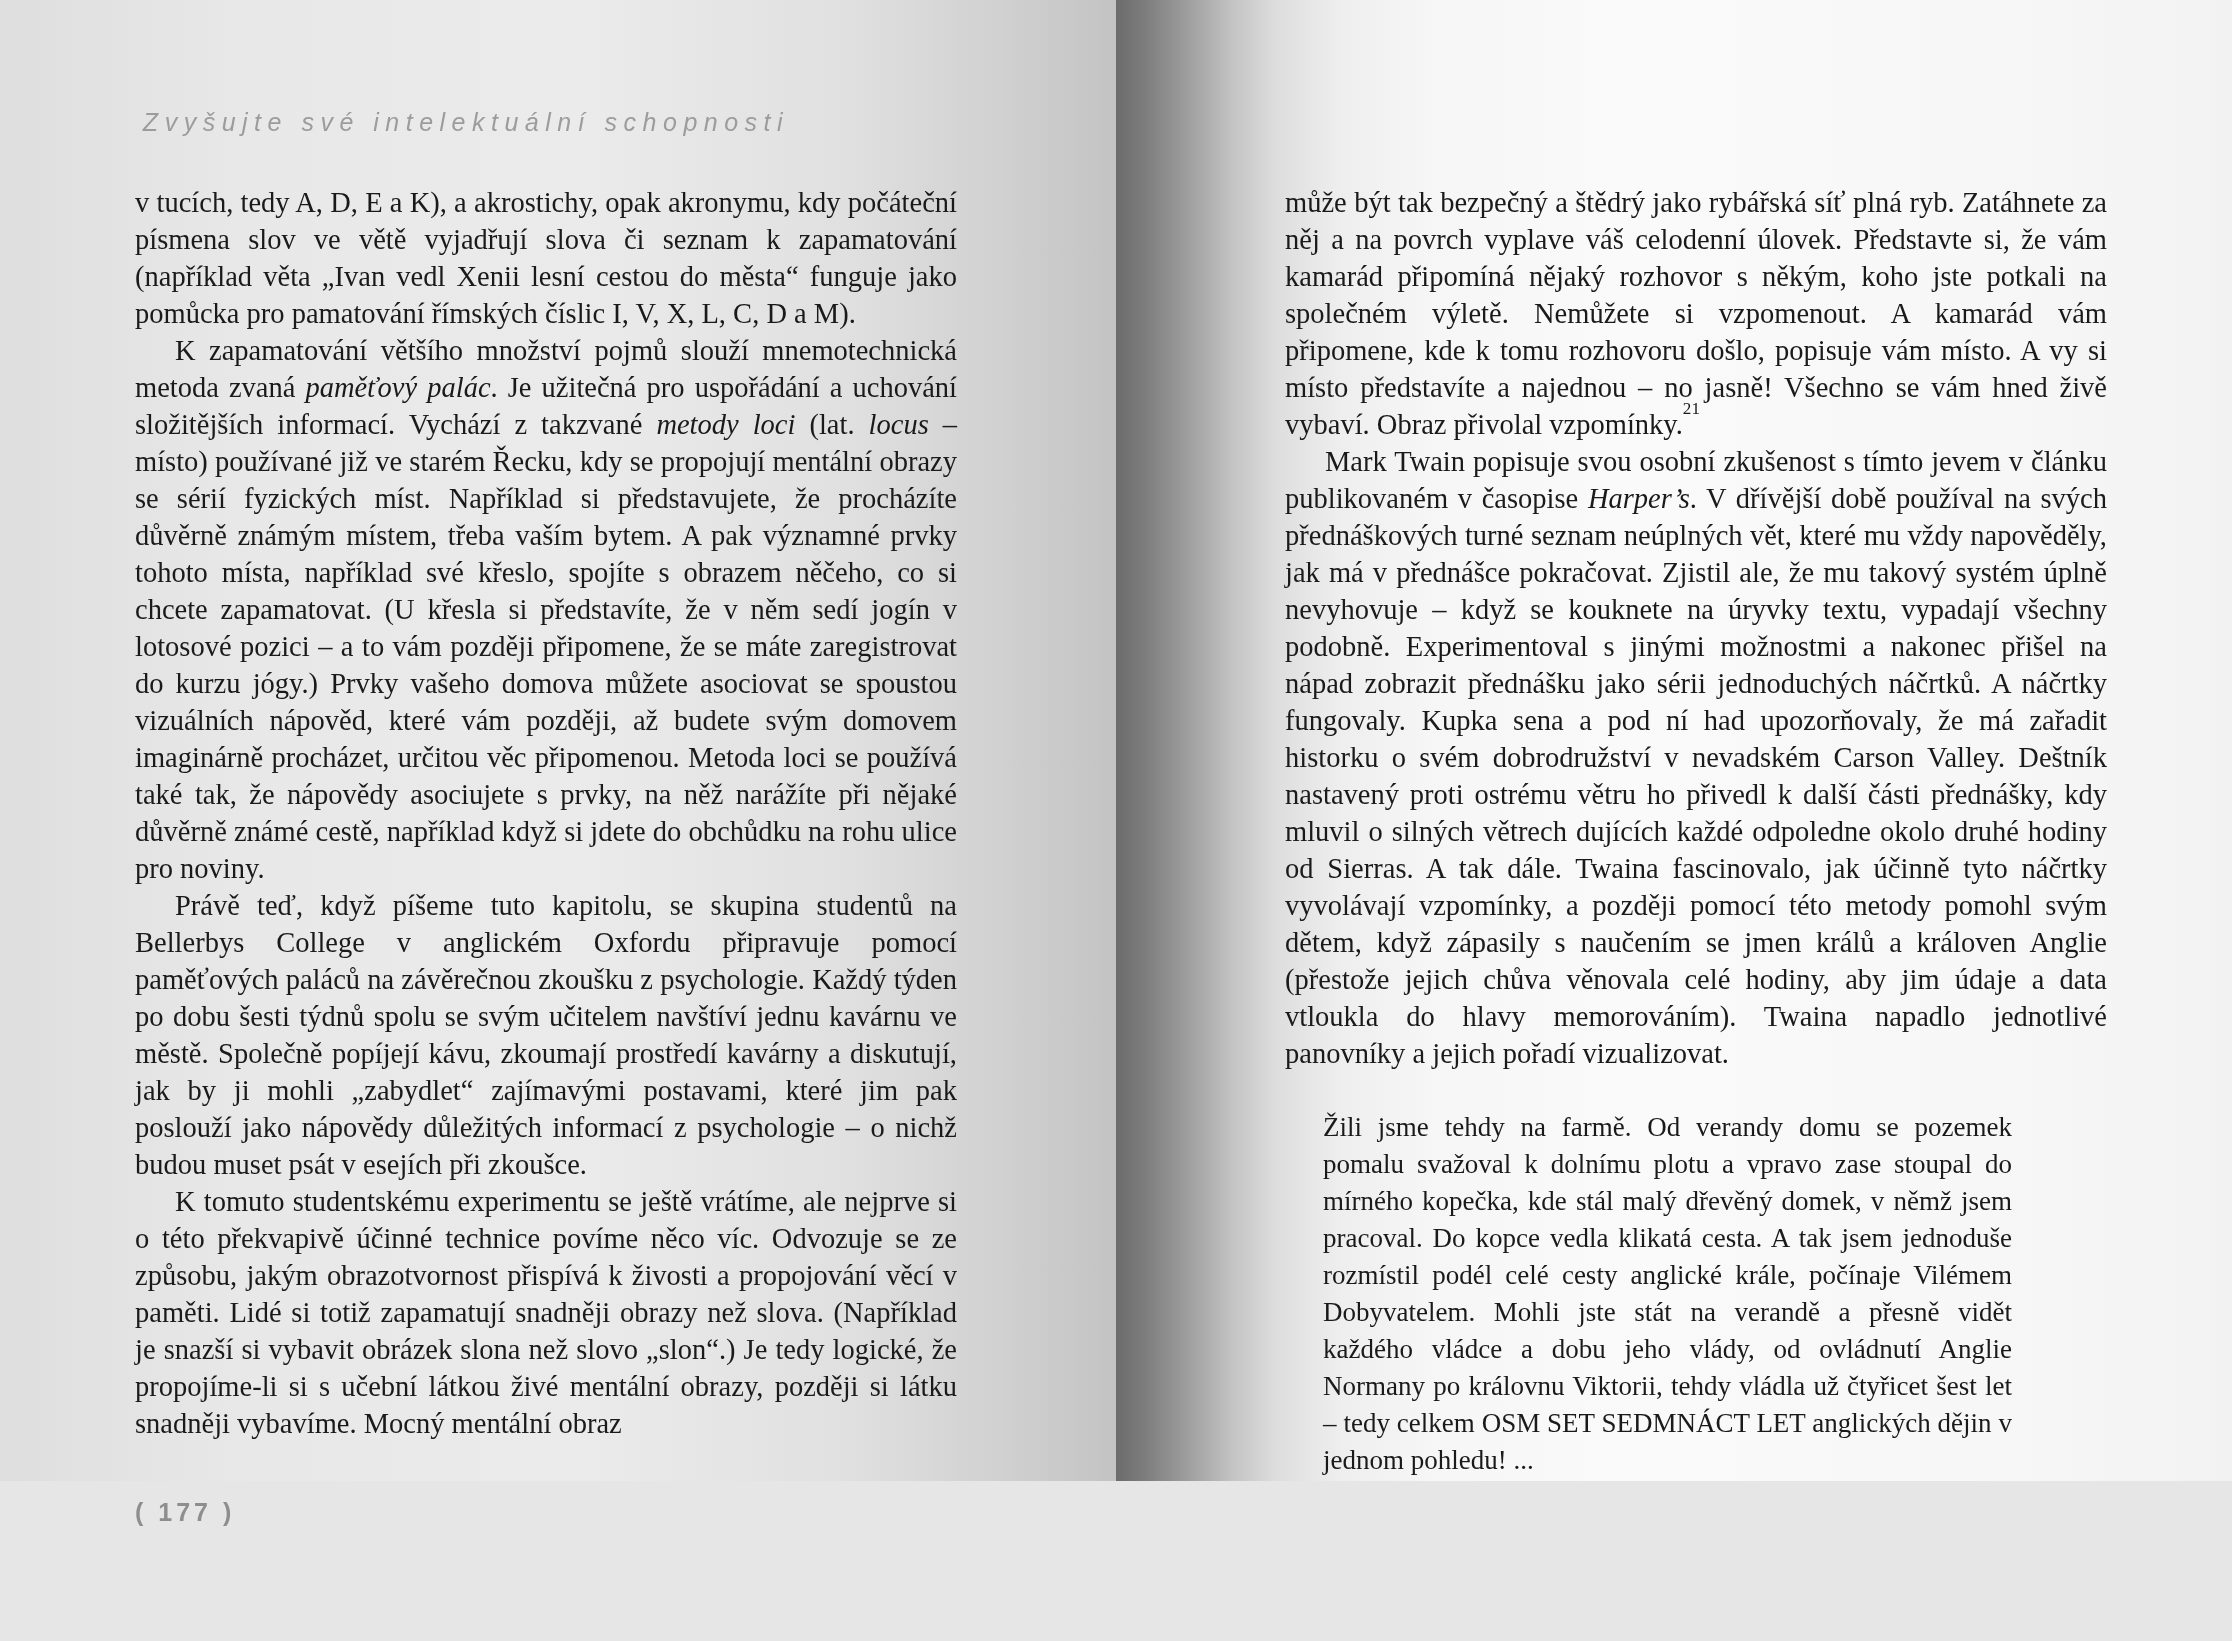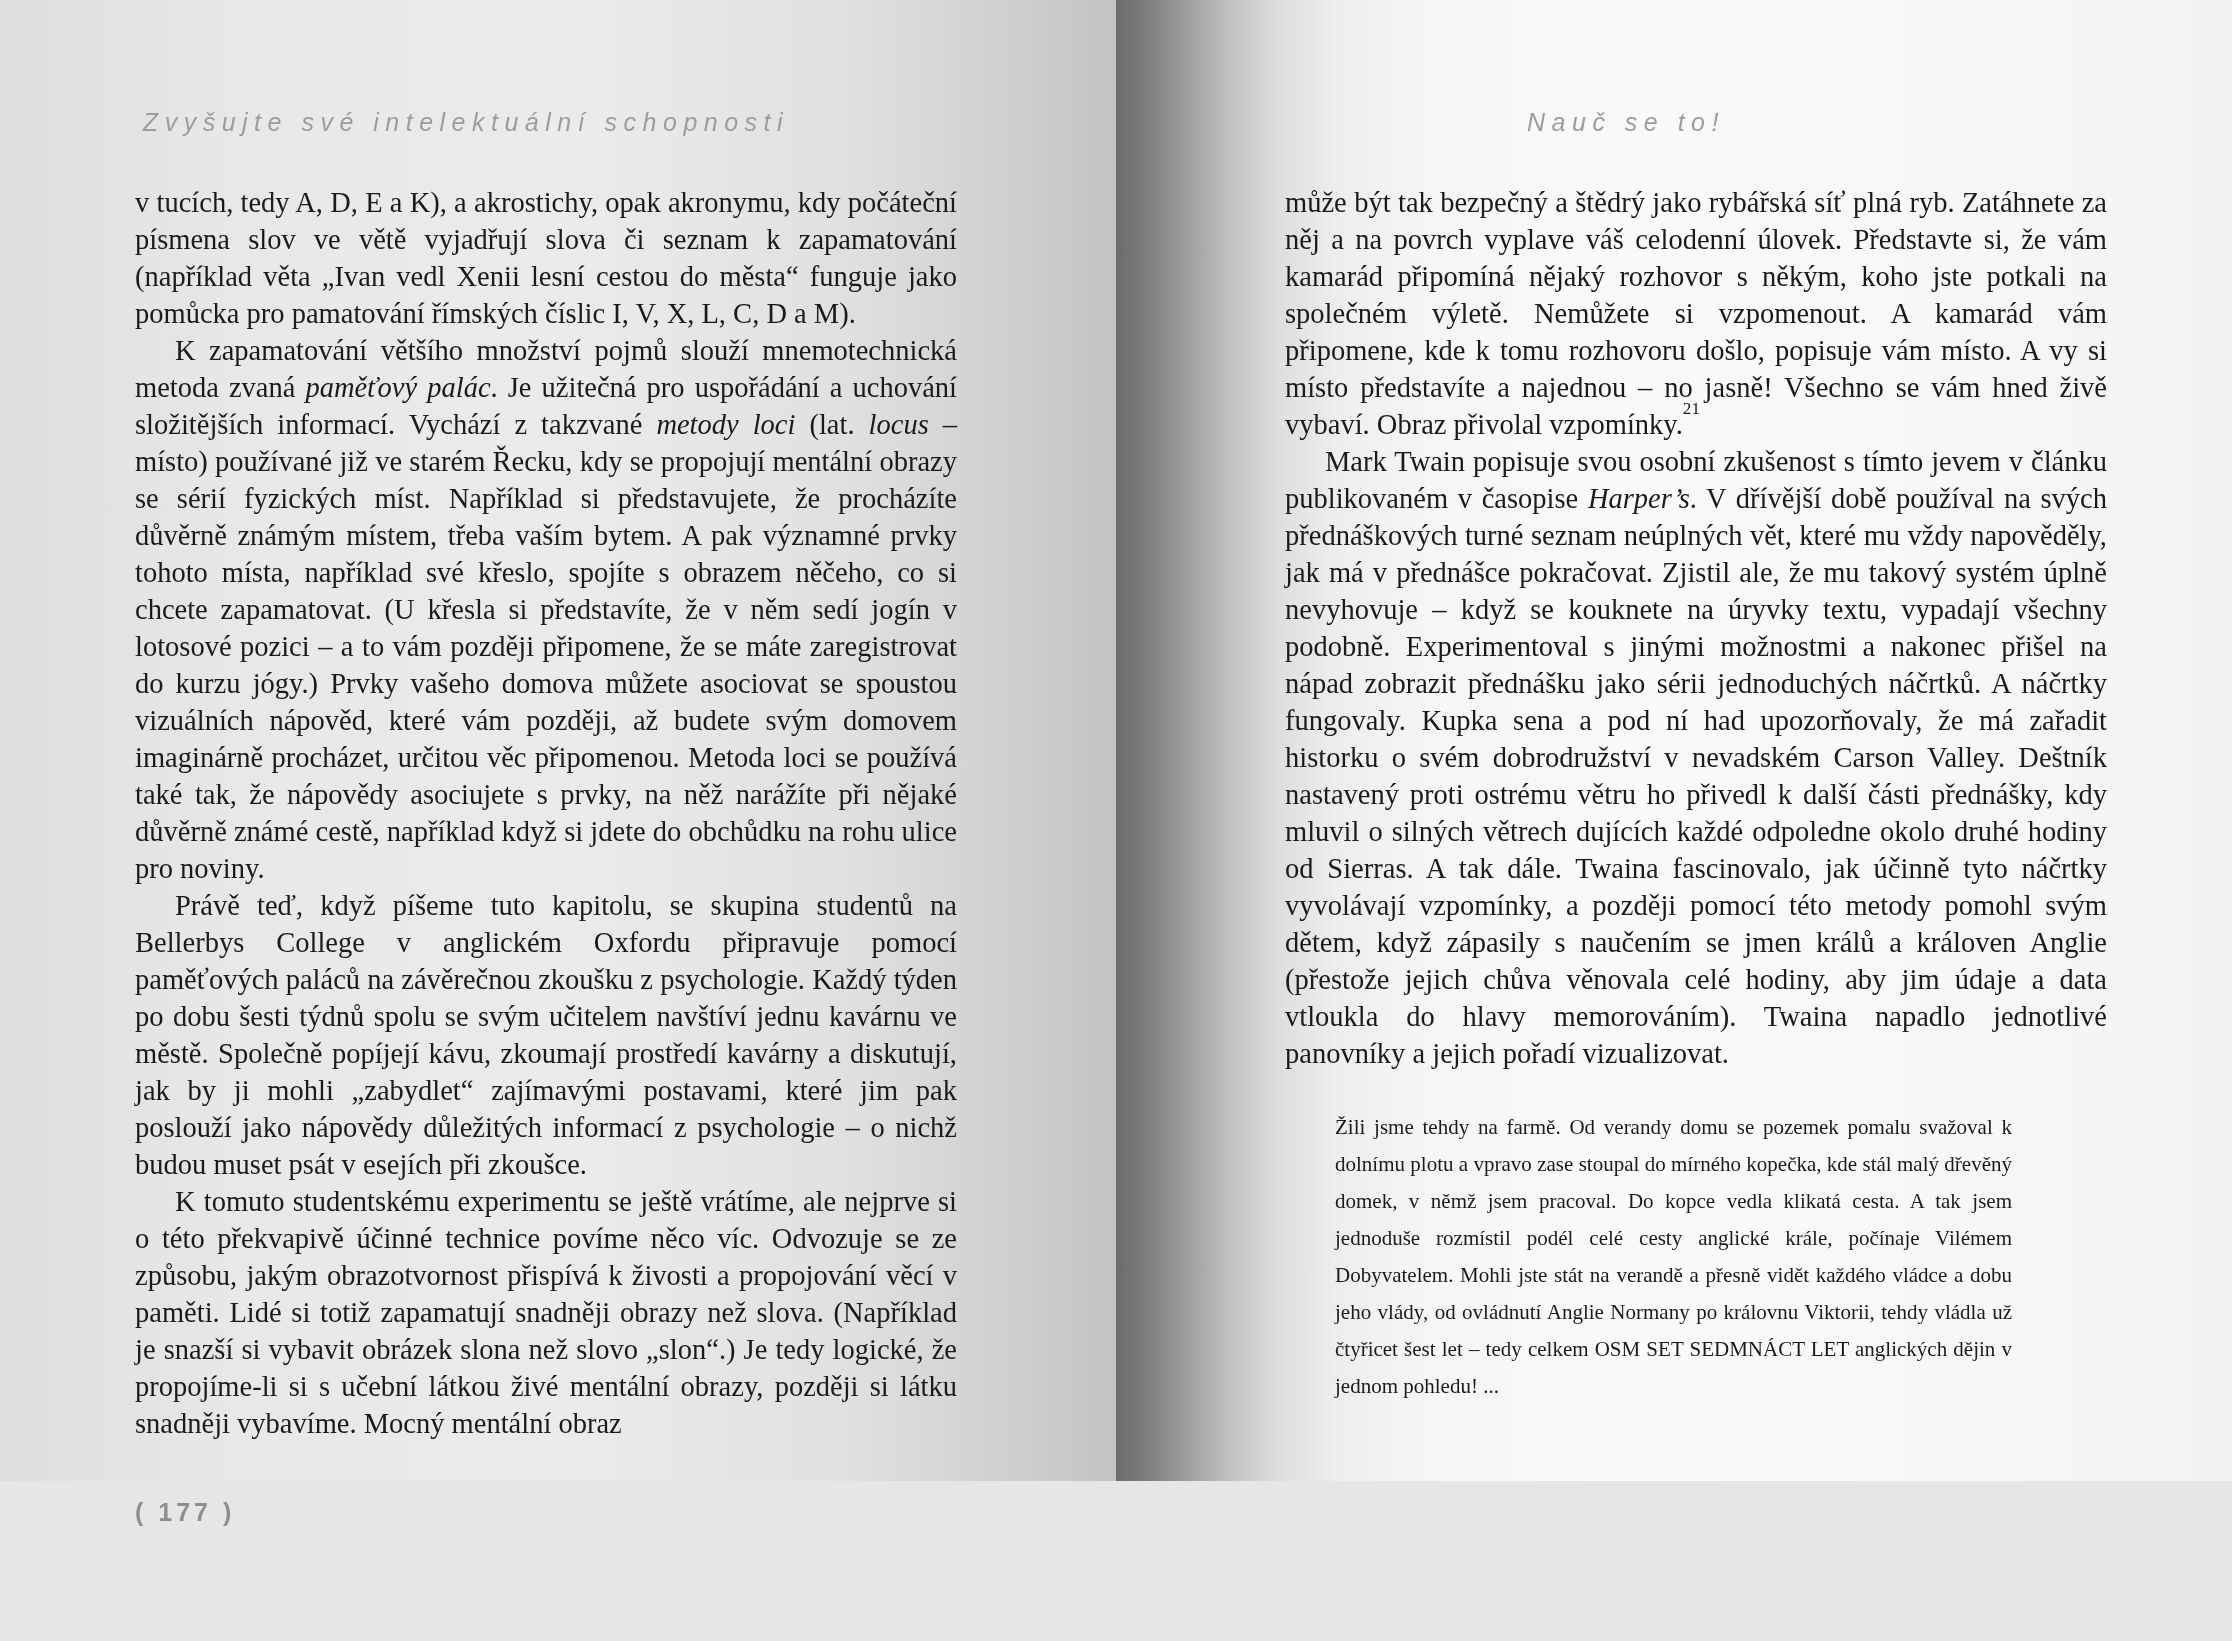--- a/index.html
+++ b/index.html
@@ -55,22 +55,22 @@
     text-align: justify;
     hyphens: auto;
     -webkit-hyphens: auto;
   }
   .page-left  .body-text { left: 135px; }
   .page-right .body-text { left: 169px; }
 
   .body-text p { margin: 0; }
   .body-text p.indent { text-indent: 40px; }
   .body-text p.quote {
-    margin: 37px 95px 0 50px;
-    font-size: 21px;
+    margin: 37px 95px 0 38px;
+    font-size: 27px;
     text-indent: 0;
   }
   .body-text em { font-style: italic; }
   .body-text sup {
     font-size: 60%;
     line-height: 0;
     position: relative;
     top: -0.55em;
   }
   .page-number {
@@ -97,21 +97,20 @@
     <div class="body-text">
         <p class=""><span>v tucích, tedy A, D, E a K), a akrostichy, opak akronymu, kdy počáteční písmena slov ve větě vyjadřují slova či seznam k zapamatování (například věta „Ivan vedl Xenii lesní cestou do města“ funguje jako pomůcka pro pamatování římských číslic I, V, X, L, C, D a M).</span></p>
         <p class="indent"><span>K zapamatování většího množství pojmů slouží mnemotechnická metoda zvaná </span><em>paměťový palác</em><span>. Je užitečná pro uspořádání a uchování složitějších informací. Vychází z takzvané </span><em>metody loci</em><span> (lat. </span><em>locus</em><span> – místo) používané již ve starém Řecku, kdy se propojují mentální obrazy se sérií fyzických míst. Například si představujete, že procházíte důvěrně známým místem, třeba vaším bytem. A pak významné prvky tohoto místa, například své křeslo, spojíte s obrazem něčeho, co si chcete zapamatovat. (U křesla si představíte, že v něm sedí jogín v lotosové pozici – a to vám později připomene, že se máte zaregistrovat do kurzu jógy.) Prvky vašeho domova můžete asociovat se spoustou vizuálních nápověd, které vám později, až budete svým domovem imaginárně procházet, určitou věc připomenou. Metoda loci se používá také tak, že nápovědy asociujete s prvky, na něž narážíte při nějaké důvěrně známé cestě, například když si jdete do obchůdku na rohu ulice pro noviny.</span></p>
         <p class="indent"><span>Právě teď, když píšeme tuto kapitolu, se skupina studentů na Bellerbys College v anglickém Oxfordu připravuje pomocí paměťových paláců na závěrečnou zkoušku z psychologie. Každý týden po dobu šesti týdnů spolu se svým učitelem navštíví jednu kavárnu ve městě. Společně popíjejí kávu, zkoumají prostředí kavárny a diskutují, jak by ji mohli „zabydlet“ zajímavými postavami, které jim pak poslouží jako nápovědy důležitých informací z psychologie – o nichž budou muset psát v esejích při zkoušce.</span></p>
         <p class="indent"><span>K tomuto studentskému experimentu se ještě vrátíme, ale nejprve si o této překvapivě účinné technice povíme něco víc. Odvozuje se ze způsobu, jakým obrazotvornost přispívá k živosti a propojování věcí v paměti. Lidé si totiž zapamatují snadněji obrazy než slova. (Například je snazší si vybavit obrázek slona než slovo „slon“.) Je tedy logické, že propojíme-li si s učební látkou živé mentální obrazy, později si látku snadněji vybavíme. Mocný mentální obraz</span></p>
       </div>
     <div class="page-number">( 177 )</div>
   </div>
 
   <div class="page page-right">
-    <div class="running-header">Nauč se to!</div>
     <div class="body-text">
         <p class=""><span>může být tak bezpečný a štědrý jako rybářská síť plná ryb. Zatáhnete za něj a na povrch vyplave váš celodenní úlovek. Představte si, že vám kamarád připomíná nějaký rozhovor s někým, koho jste potkali na společném výletě. Nemůžete si vzpomenout. A kamarád vám připomene, kde k tomu rozhovoru došlo, popisuje vám místo. A vy si místo představíte a najednou – no jasně! Všechno se vám hned živě vybaví. Obraz přivolal vzpomínky.</span><sup>21</sup></p>
         <p class="indent"><span>Mark Twain popisuje svou osobní zkušenost s tímto jevem v článku publikovaném v časopise </span><em>Harper’s</em><span>. V dřívější době používal na svých přednáškových turné seznam neúplných vět, které mu vždy napověděly, jak má v přednášce pokračovat. Zjistil ale, že mu takový systém úplně nevyhovuje – když se kouknete na úryvky textu, vypadají všechny podobně. Experimentoval s jinými možnostmi a nakonec přišel na nápad zobrazit přednášku jako sérii jednoduchých náčrtků. A náčrtky fungovaly. Kupka sena a pod ní had upozorňovaly, že má zařadit historku o svém dobrodružství v nevadském Carson Valley. Deštník nastavený proti ostrému větru ho přivedl k další části přednášky, kdy mluvil o silných větrech dujících každé odpoledne okolo druhé hodiny od Sierras. A tak dále. Twaina fascinovalo, jak účinně tyto náčrtky vyvolávají vzpomínky, a později pomocí této metody pomohl svým dětem, když zápasily s naučením se jmen králů a královen Anglie (přestože jejich chůva věnovala celé hodiny, aby jim údaje a data vtloukla do hlavy memorováním). Twaina napadlo jednotlivé panovníky a jejich pořadí vizualizovat.</span></p>
         <p class=" quote"><span>Žili jsme tehdy na farmě. Od verandy domu se pozemek pomalu svažoval k dolnímu plotu a vpravo zase stoupal do mírného kopečka, kde stál malý dřevěný domek, v němž jsem pracoval. Do kopce vedla klikatá cesta. A tak jsem jednoduše rozmístil podél celé cesty anglické krále, počínaje Vilémem Dobyvatelem. Mohli jste stát na verandě a přesně vidět každého vládce a dobu jeho vlády, od ovládnutí Anglie Normany po královnu Viktorii, tehdy vládla už čtyřicet šest let – tedy celkem OSM SET SEDMNÁCT LET anglických dějin v jednom pohledu! ...</span></p>
       </div>
   </div>
 
 </div>
 
 </body></html>

